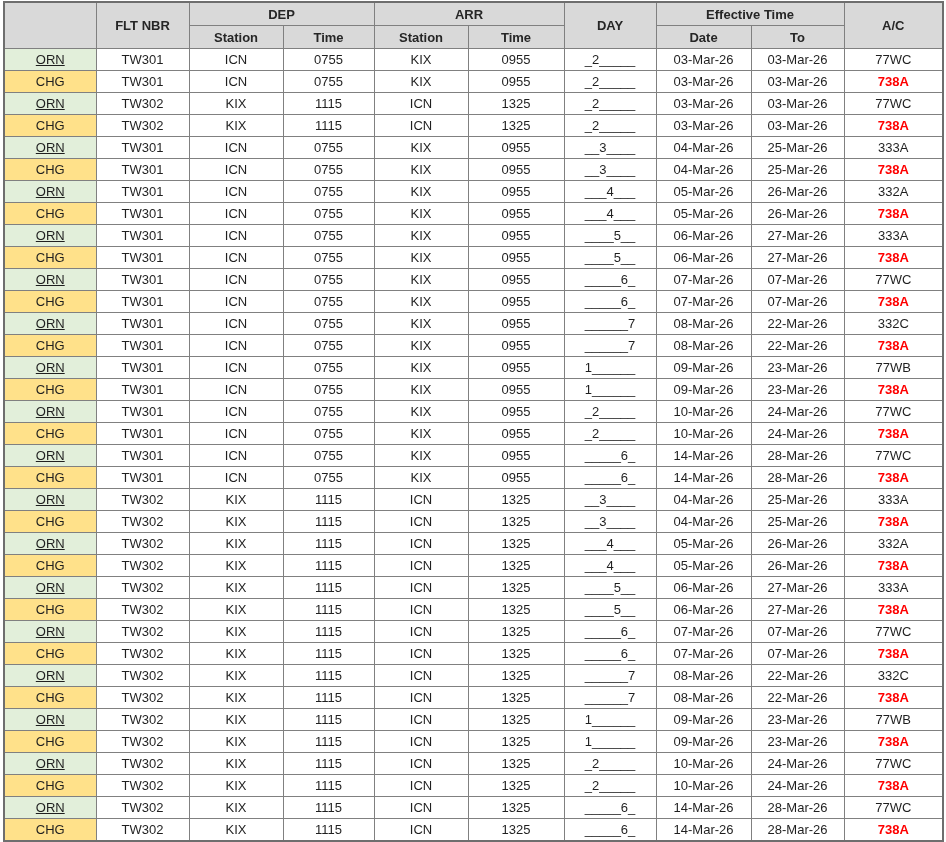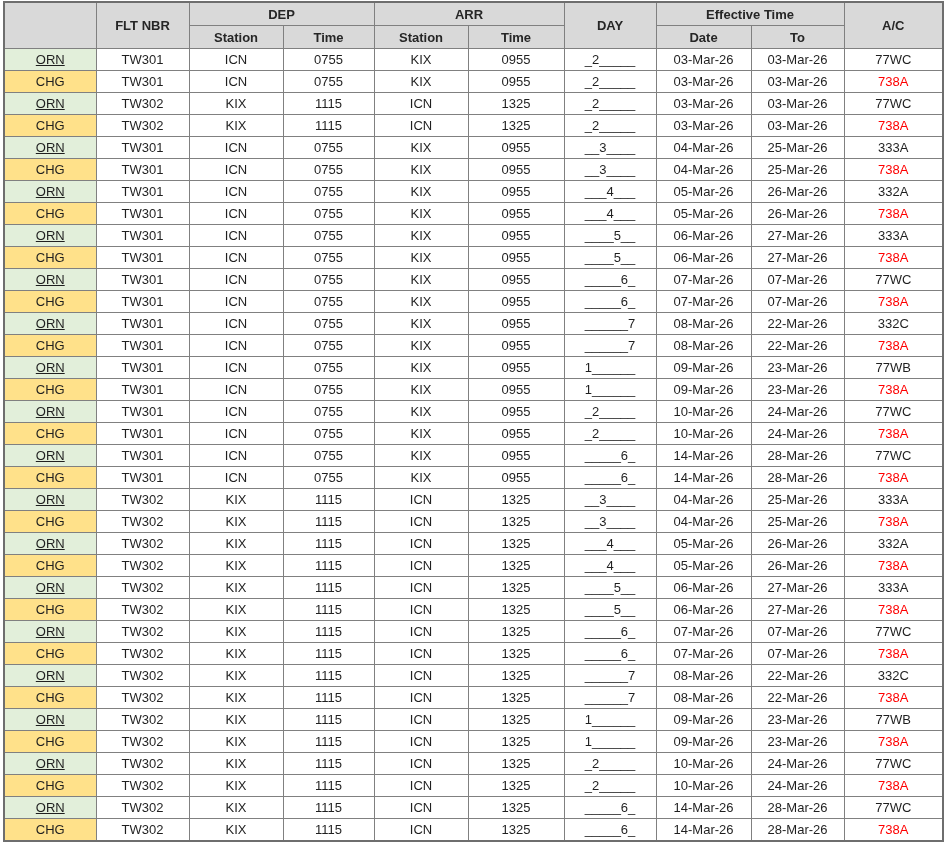--- a/index.html
+++ b/index.html
@@ -45,21 +45,21 @@
     height: 22px;
   }
   .sched tbody td {
     height: 21px;
     line-height: 21px;
     color: var(--text);
     background: #ffffff;
   }
   tr.row-orn td.type-cell { background: var(--orn-bg); text-decoration: underline; }
   tr.row-chg td.type-cell { background: var(--chg-bg); }
-  tr.row-chg td.ac-cell   { color: var(--chg-ac-text); }
+  tr.row-chg td.ac-cell   { color: var(--chg-ac-text); font-weight: bold; }
 </style>
 </head>
 <body>
 
 <table class="sched">
   <colgroup>
     <col style="width:92px">
       <col style="width:93px">
       <col style="width:94px">
     <col style="width:91px">

